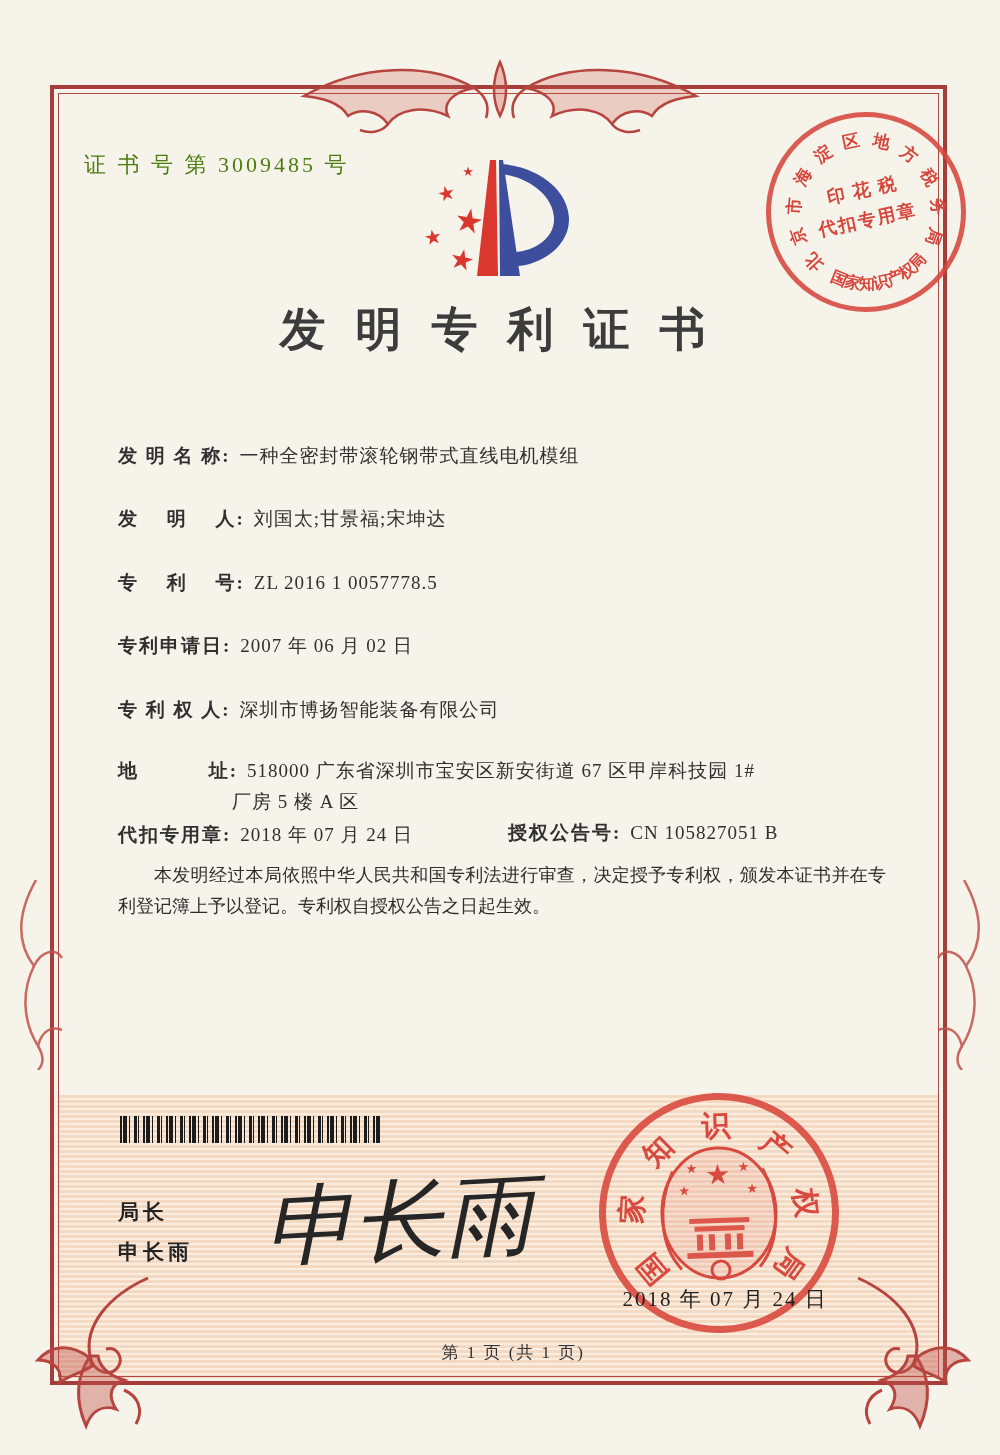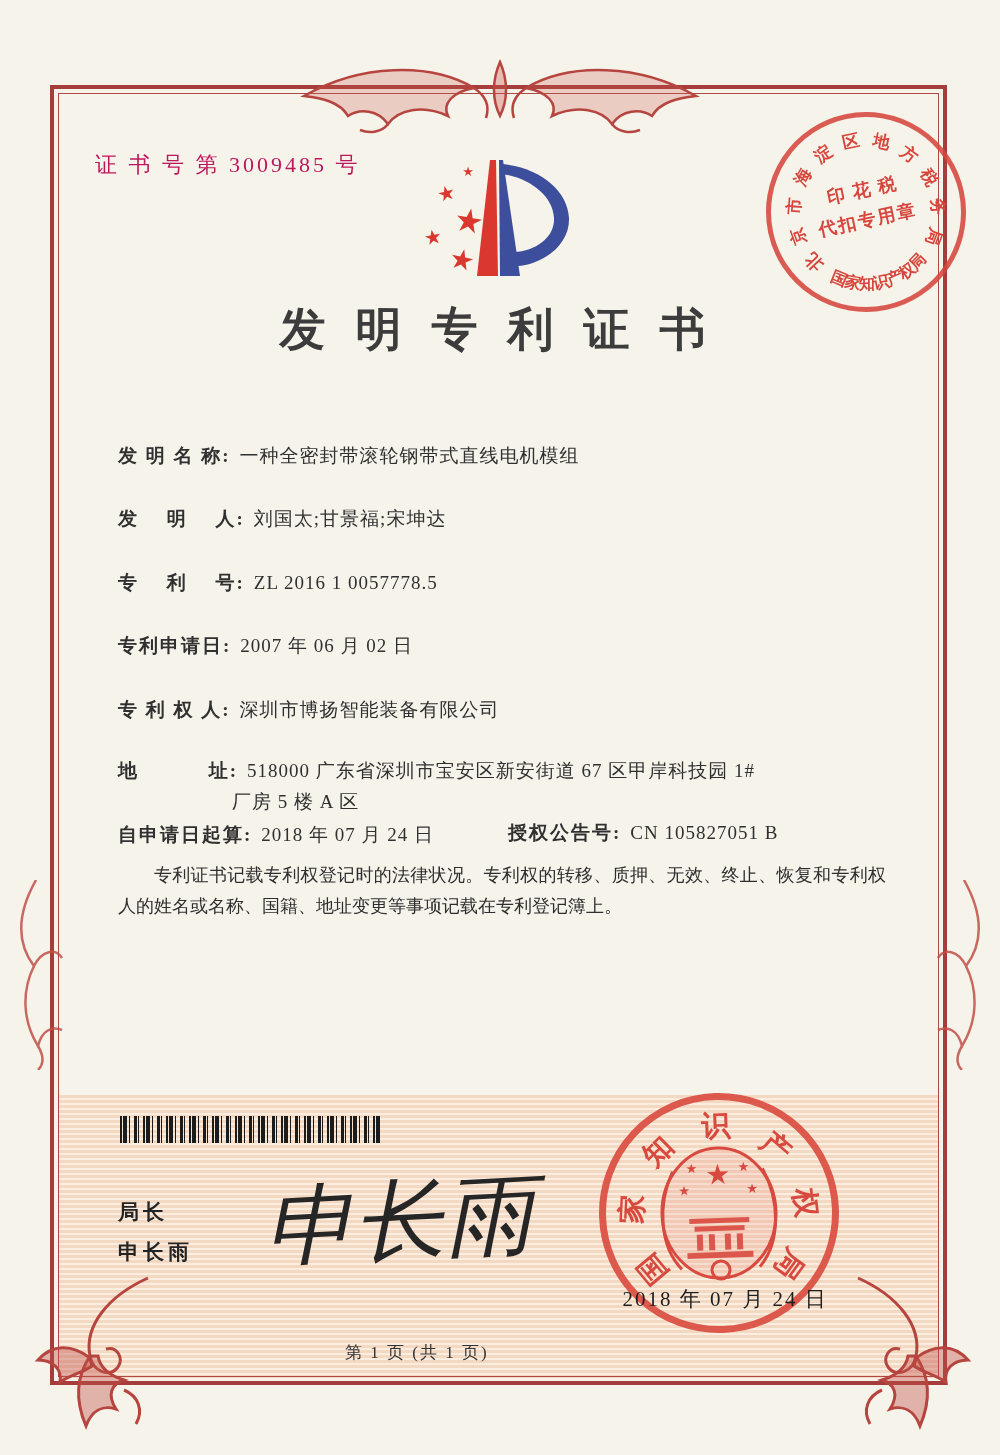--- a/index.html
+++ b/index.html
@@ -13,21 +13,21 @@
   
   .frame-outer{position:absolute;left:50px;top:85px;right:53px;bottom:70px;
     border:4px solid #a63d3a;z-index:3;pointer-events:none;}
   .frame-inner{position:absolute;left:58px;top:93px;right:61px;bottom:78px;
     border:1px solid #b04843;z-index:3;pointer-events:none;}
   
   .band{position:absolute;left:59px;top:1095px;width:880px;height:283px;z-index:1;
     background:repeating-linear-gradient(180deg,#f4d9c2 0 3px,#fbeee1 3px 5px);
   }
   
-  .cert-no{position:absolute;left:95px;top:150px;font-size:22px;letter-spacing:3px;color:#be185d;z-index:4;}
+  .cert-no{position:absolute;left:84px;top:150px;font-size:22px;letter-spacing:3px;color:#4d7c0f;z-index:4;}
   .title{position:absolute;left:0;right:0;top:299px;text-align:center;font-size:46px;
     letter-spacing:30px;margin-left:15px;color:#3c3c3c;font-weight:600;z-index:4;}
   
   .row{position:absolute;left:118px;font-size:19px;color:#303030;z-index:4;white-space:nowrap;}
   .row .lab{letter-spacing:2px;font-weight:bold;}
   .row .val{margin-left:9px;letter-spacing:1px;}
   
   .body-text{position:absolute;left:118px;top:860px;width:768px;font-size:18px;
     line-height:31px;text-align:justify;color:#2e2e2e;z-index:4;}
   .body-text p{margin:0;text-indent:2em;}
@@ -51,21 +51,21 @@
     border:5px solid rgba(214,70,60,.88);color:#d6463c;transform:rotate(-12deg);}
   .tax-center{position:absolute;left:0;right:0;top:61px;text-align:center;font-weight:bold;}
   .tax-line1{font-size:18px;letter-spacing:8px;margin-left:8px;}
   .tax-line2{font-size:18px;letter-spacing:2px;margin-top:6px;}
   .main-seal{left:599px;top:1093px;width:226px;height:226px;
     border:7px solid rgba(217,73,62,.9);color:#d8493f;transform:rotate(-2deg);}
   .emblem{position:absolute;left:38px;top:32px;z-index:1;}
   .seal-date{position:absolute;left:612px;top:1285px;width:226px;text-align:center;
     font-size:21px;letter-spacing:2px;color:#1e1e1e;z-index:7;}
   
-  .footer-page{position:absolute;left:345px;top:1341px;width:240px;text-align:left;
+  .footer-page{position:absolute;left:345px;top:1341px;width:240px;text-align:right;
     font-size:17px;color:#333;z-index:4;letter-spacing:2px;}
   
   .orn{position:absolute;z-index:4;pointer-events:none;}
 </style>
 </head>
 <body>
 
 <div class="band"></div>
 
 <div class="frame-outer"></div>
@@ -177,28 +177,28 @@
 <div class="row" style="top:697px">
   <span class="lab">专 利 权 人:</span><span class="val">深圳市博扬智能装备有限公司</span>
 </div>
 <div class="row" style="top:758px">
   <span class="lab">地　　　 址:</span><span class="val">518000 广东省深圳市宝安区新安街道 67 区甲岸科技园 1#</span>
 </div>
 <div class="row" style="top:789px;left:232px">
   <span class="val" style="margin-left:0">厂房 5 楼 A 区</span>
 </div>
 <div class="row" style="top:822px">
-  <span class="lab">自申请日起算:</span><span class="val">2018 年 07 月 24 日</span>
+  <span class="lab">代扣专用章:</span><span class="val">2018 年 07 月 24 日</span>
 </div>
 <div class="row" style="top:820px;left:508px">
   <span class="lab">授权公告号:</span><span class="val">CN 105827051 B</span>
 </div>
 
 <div class="body-text">
-  <p>专利证书记载专利权登记时的法律状况。专利权的转移、质押、无效、终止、恢复和专利权人的姓名或名称、国籍、地址变更等事项记载在专利登记簿上。</p>
+  <p>本发明经过本局依照中华人民共和国专利法进行审查，决定授予专利权，颁发本证书并在专利登记簿上予以登记。专利权自授权公告之日起生效。</p>
 </div>
 
 <div class="barcode"></div>
 
 <div class="director-title">局长</div>
 <div class="director-name">申长雨</div>
 
 <svg class="signature" viewBox="0 0 290 135">
   <text x="8" y="95" font-size="88" textLength="270" lengthAdjust="spacingAndGlyphs" fill="#262626" transform="rotate(-3 145 67)" font-family="'Liberation Serif','DejaVu Serif',serif" font-style="italic">申长雨</text>
 </svg>

